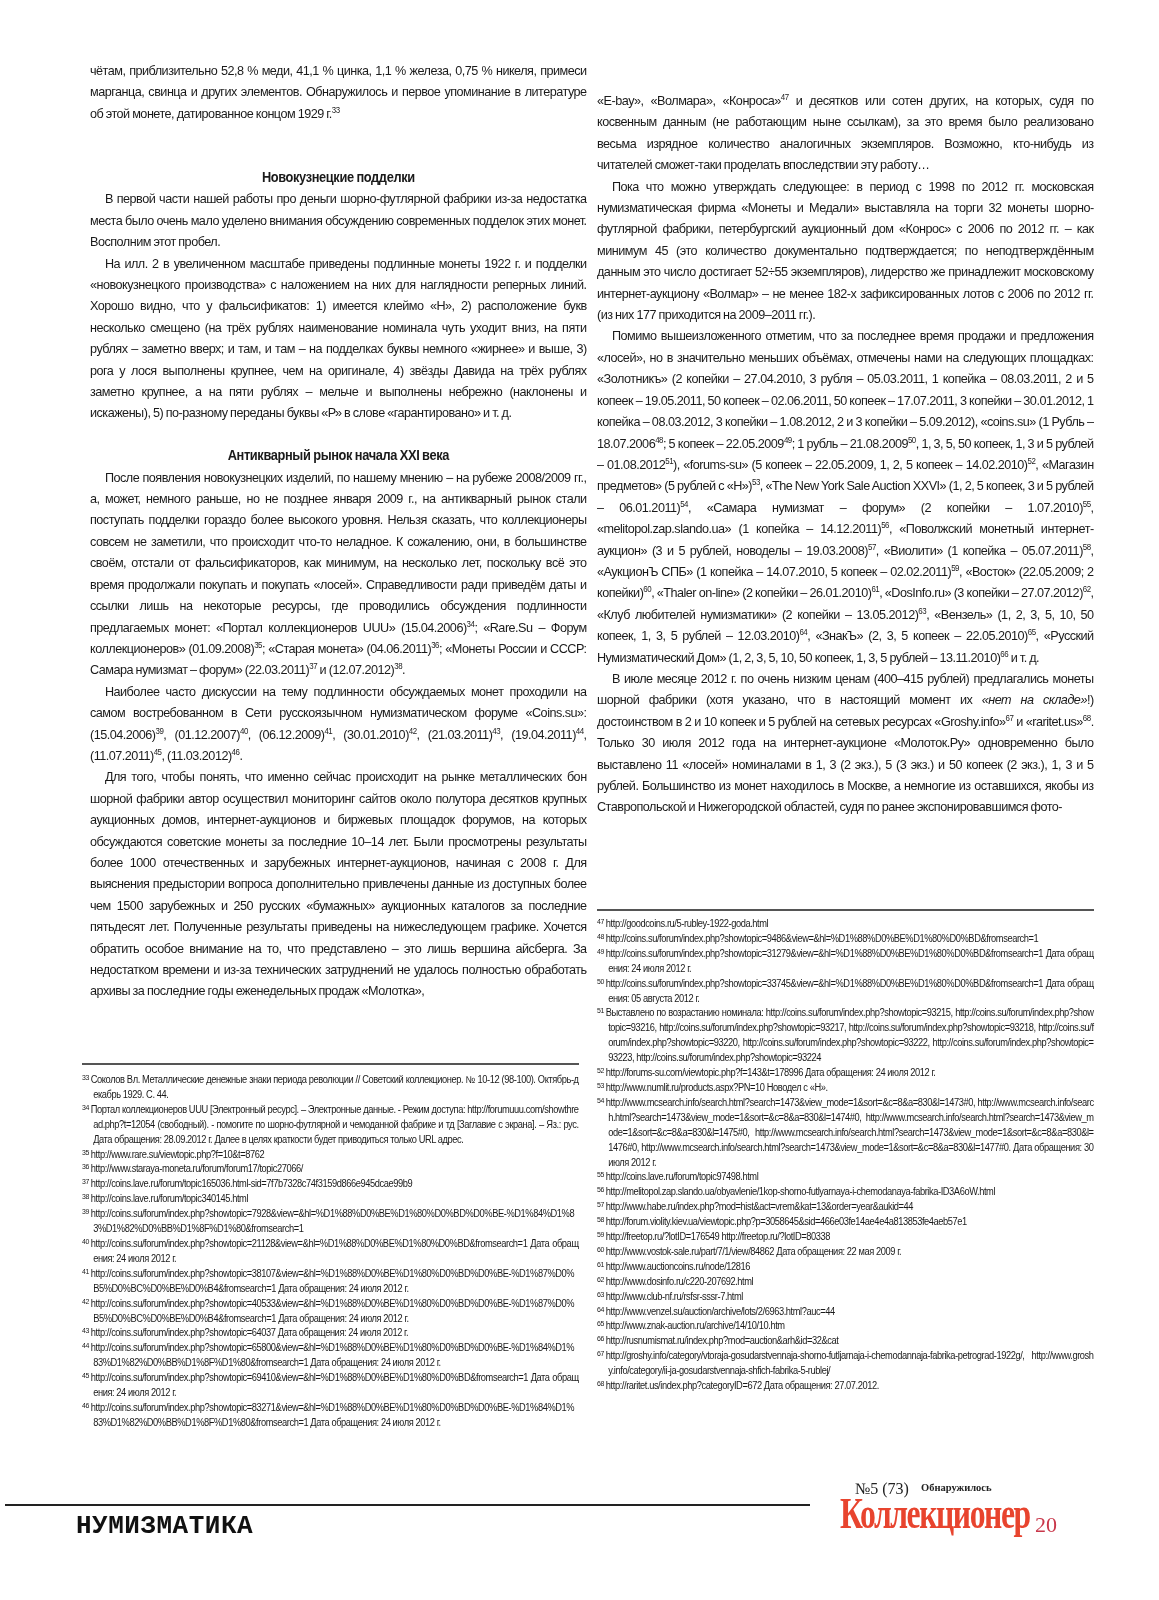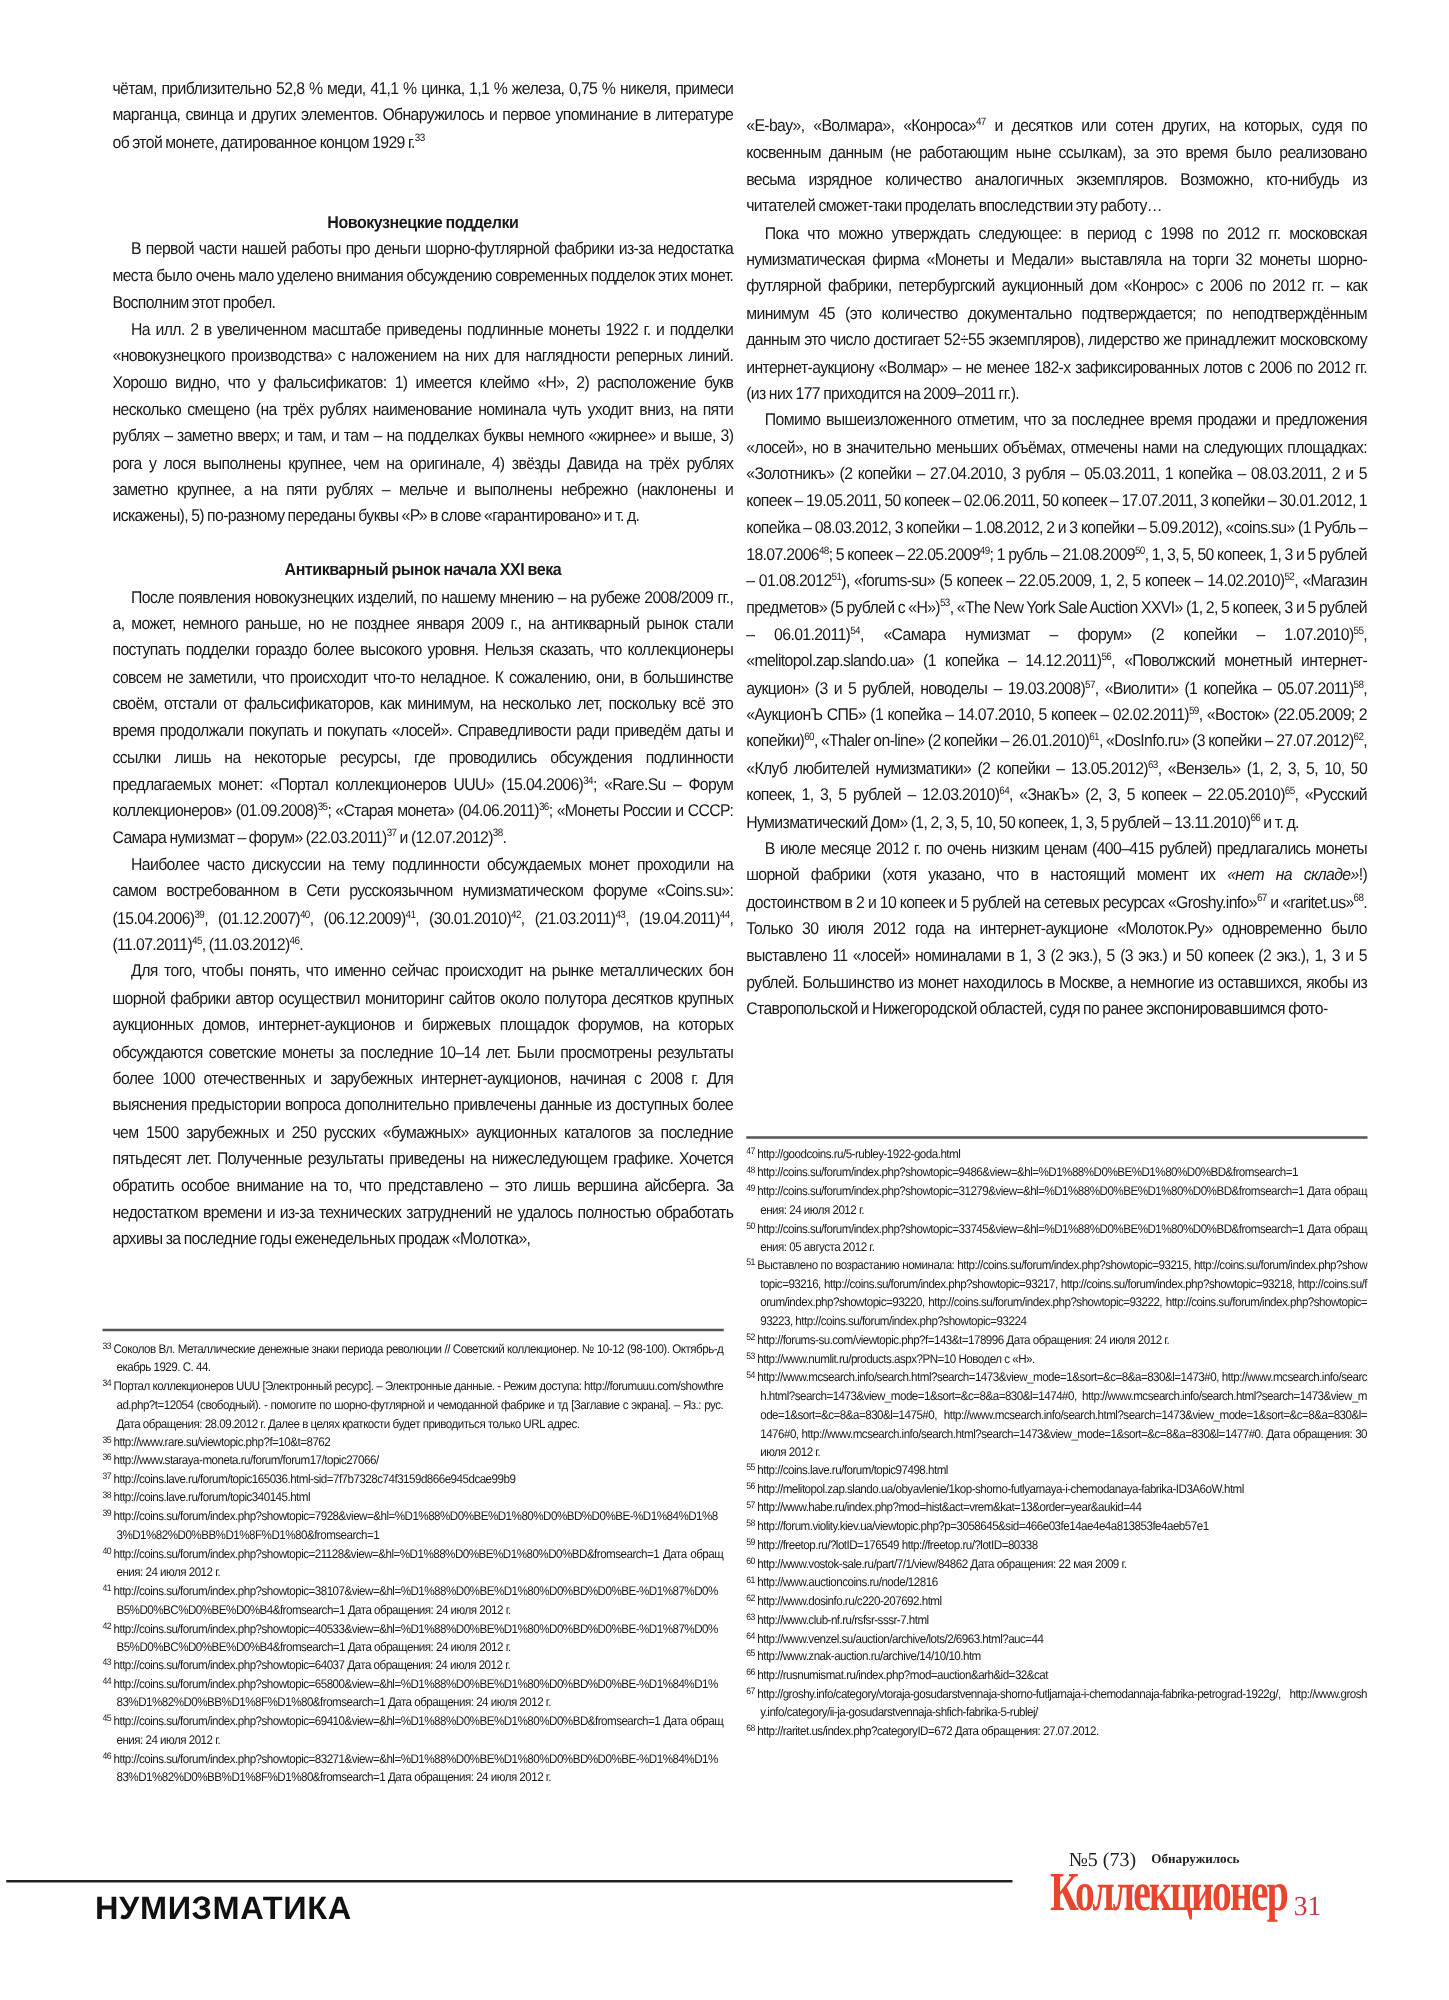--- a/index.html
+++ b/index.html
@@ -53,21 +53,21 @@
     text-align: justify;
   }
   .footnotes.left { left: 82px; top: 1073px; }
   .footnotes.right { left: 597px; top: 917px; }
   .fn { padding-left: 12px; text-indent: -12px; word-break: break-all; }
   .fn .num { font-size: 7.5px; vertical-align: 3px; line-height: 0; margin-right: 2px; }
 
   .footer-rule { position: absolute; left: 5px; top: 1504px; width: 805px; height: 2px; background: #222; }
   .section-name {
     position: absolute; left: 76px; top: 1511px;
-    font-family: Liberation Sans, sans-serif; font-weight: bold;
+    font-family: Liberation Mono, monospace; font-weight: bold;
     font-size: 26px; letter-spacing: 0.5px; color: #111;
   }
   .logo { position: absolute; left: 855px; top: 1480px; width: 150px; height: 70px; }
   .issue {
     position: absolute; left: 0; top: 0;
     font-family: "Liberation Serif", serif; font-size: 16px; color: #222;
   }
   .logo-sub {
     position: absolute; left: 66px; top: 2px;
     font-family: "Liberation Serif", serif; font-size: 10.5px; font-weight: bold; color: #222;
@@ -156,13 +156,13 @@
     <div class="fn"><span class="num">68</span><span>http://raritet.us/index.php?categoryID=672 Дата обращения:  27.07.2012.</span></div>
   </div>
 
 <div class="footer-rule"></div>
 <div class="section-name">НУМИЗМАТИКА</div>
 <div class="logo">
   <span class="issue">№5 (73)</span>
   <span class="logo-sub">Обнаружилось</span>
   <span class="logo-main">Коллекционер</span>
 </div>
-<div class="page-num">31</div>
+<div class="page-num">20</div>
 
 </body></html>

